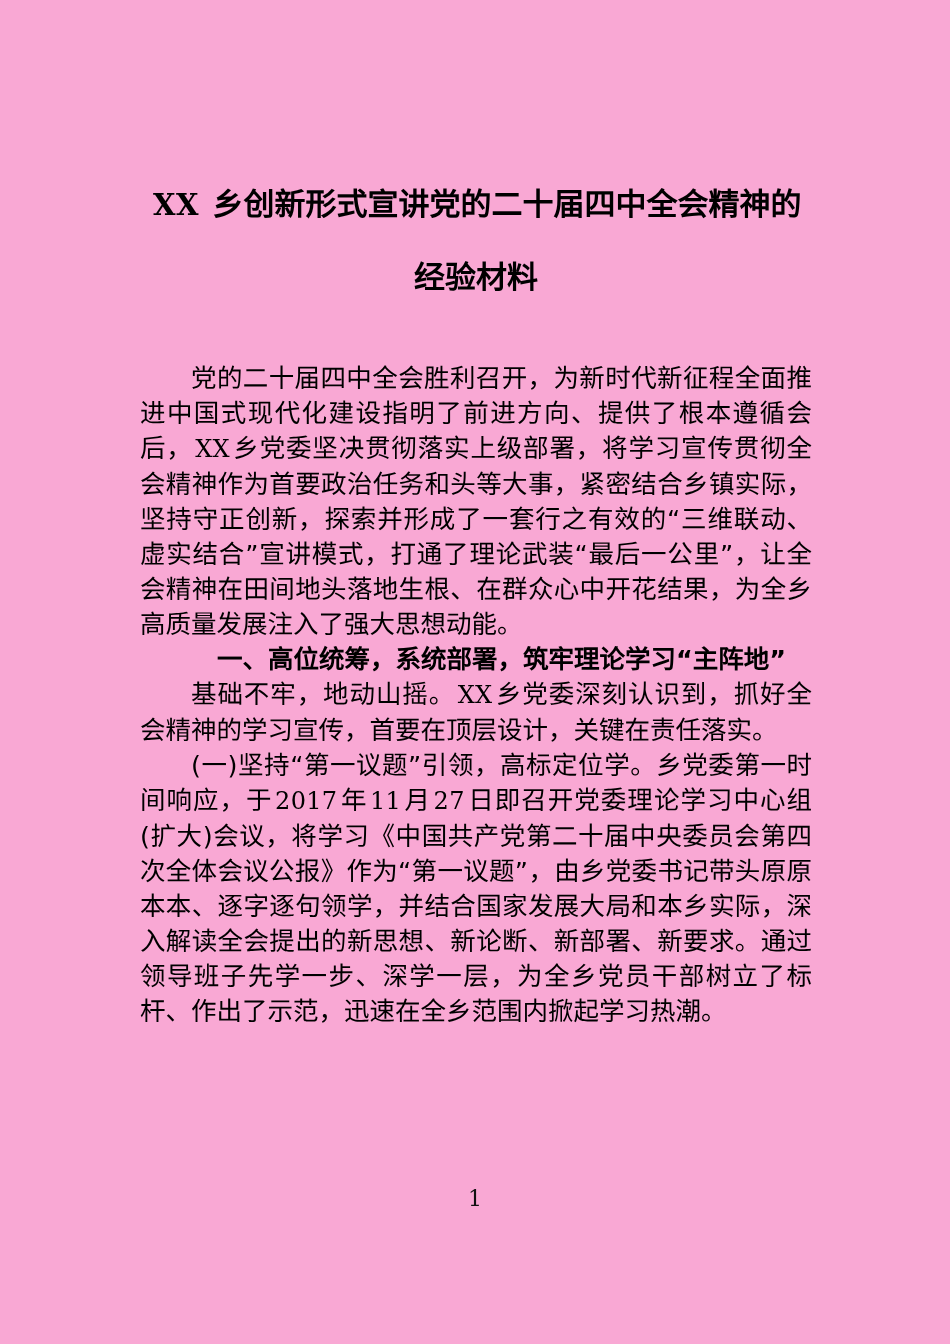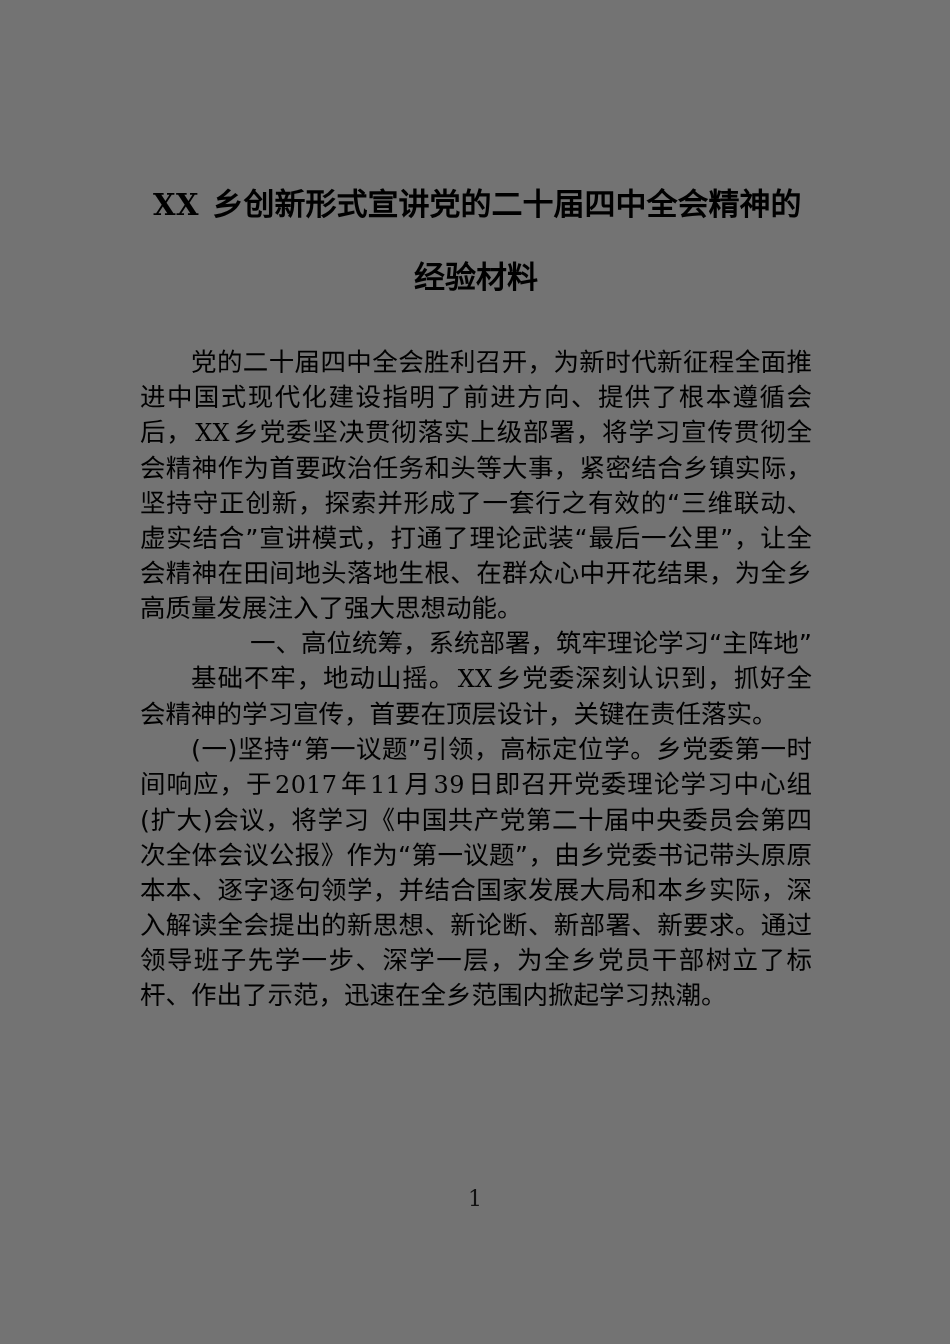--- a/index.html
+++ b/index.html
@@ -7,21 +7,21 @@
     margin: 0;
     padding: 0;
     background: #ffffff;
   }
 
   .page {
     position: relative;
     width: 950px;
     height: 1344px;
     margin: 0 auto;
-    background: #737373;
+    background: #f9a8d4;
     box-sizing: border-box;
     overflow: hidden;
     font-family: "DejaVu Sans", "Liberation Sans", sans-serif;
     color: #000000;
     -webkit-font-smoothing: none;
   }
 
   
   .content {
     position: absolute;
@@ -45,43 +45,43 @@
   }
   .doc-title .lat {
     font-family: "DejaVu Serif", "Liberation Serif", serif;
     font-weight: 700;
     font-size: 29px;
     letter-spacing: 0.5px;
   }
 
   
   .body-block {
-    margin-top: 32px;
+    margin-top: 48px;
   }
 
   p.para {
     margin: 0;
     font-size: 25.5px;
     line-height: 35px;
     text-align: justify;
     text-justify: inter-ideograph;
     text-indent: 2em;
     font-weight: 500;
     letter-spacing: 0px;
     word-break: break-all;
     color: #000;
   }
 
   p.heading {
     margin: 0;
     font-size: 25.5px;
     line-height: 35px;
     text-indent: 2em;
-    font-weight: 400;
-    text-align: right;
+    font-weight: 700;
+    text-align: center;
     color: #000;
   }
 
   
   .lat {
     font-family: "DejaVu Serif", "Liberation Serif", serif;
     font-size: 24px;
     font-weight: 400;
     padding: 0 2.5px;
     letter-spacing: 0.3px;
@@ -109,21 +109,21 @@
     <h1 class="doc-title"><span class="lat">XX</span><span>&nbsp;乡创新形式宣讲党的二十届四中全会精神的经验材料</span></h1>
 
     <div class="body-block">
 
       <p class="para">党的二十届四中全会胜利召开，为新时代新征程全面推进中国式现代化建设指明了前进方向、提供了根本遵循会后，<span class="lat">XX</span>乡党委坚决贯彻落实上级部署，将学习宣传贯彻全会精神作为首要政治任务和头等大事，紧密结合乡镇实际，坚持守正创新，探索并形成了一套行之有效的“三维联动、虚实结合”宣讲模式，打通了理论武装“最后一公里”，让全会精神在田间地头落地生根、在群众心中开花结果，为全乡高质量发展注入了强大思想动能。</p>
 
       <p class="heading">一、高位统筹，系统部署，筑牢理论学习“主阵地”</p>
 
       <p class="para">基础不牢，地动山摇。<span class="lat">XX</span>乡党委深刻认识到，抓好全会精神的学习宣传，首要在顶层设计，关键在责任落实。</p>
 
-      <p class="para">(一)坚持“第一议题”引领，高标定位学。乡党委第一时间响应，于<span class="lat">2017</span>年<span class="lat">11</span>月<span class="lat">39</span>日即召开党委理论学习中心组(扩大)会议，将学习《中国共产党第二十届中央委员会第四次全体会议公报》作为“第一议题”，由乡党委书记带头原原本本、逐字逐句领学，并结合国家发展大局和本乡实际，深入解读全会提出的新思想、新论断、新部署、新要求。通过领导班子先学一步、深学一层，为全乡党员干部树立了标杆、作出了示范，迅速在全乡范围内掀起学习热潮。</p>
+      <p class="para">(一)坚持“第一议题”引领，高标定位学。乡党委第一时间响应，于<span class="lat">2017</span>年<span class="lat">11</span>月<span class="lat">27</span>日即召开党委理论学习中心组(扩大)会议，将学习《中国共产党第二十届中央委员会第四次全体会议公报》作为“第一议题”，由乡党委书记带头原原本本、逐字逐句领学，并结合国家发展大局和本乡实际，深入解读全会提出的新思想、新论断、新部署、新要求。通过领导班子先学一步、深学一层，为全乡党员干部树立了标杆、作出了示范，迅速在全乡范围内掀起学习热潮。</p>
 
 
     </div>
   </div>
 
   <div class="page-number">1</div>
 
 </div>
 
 </body></html>

